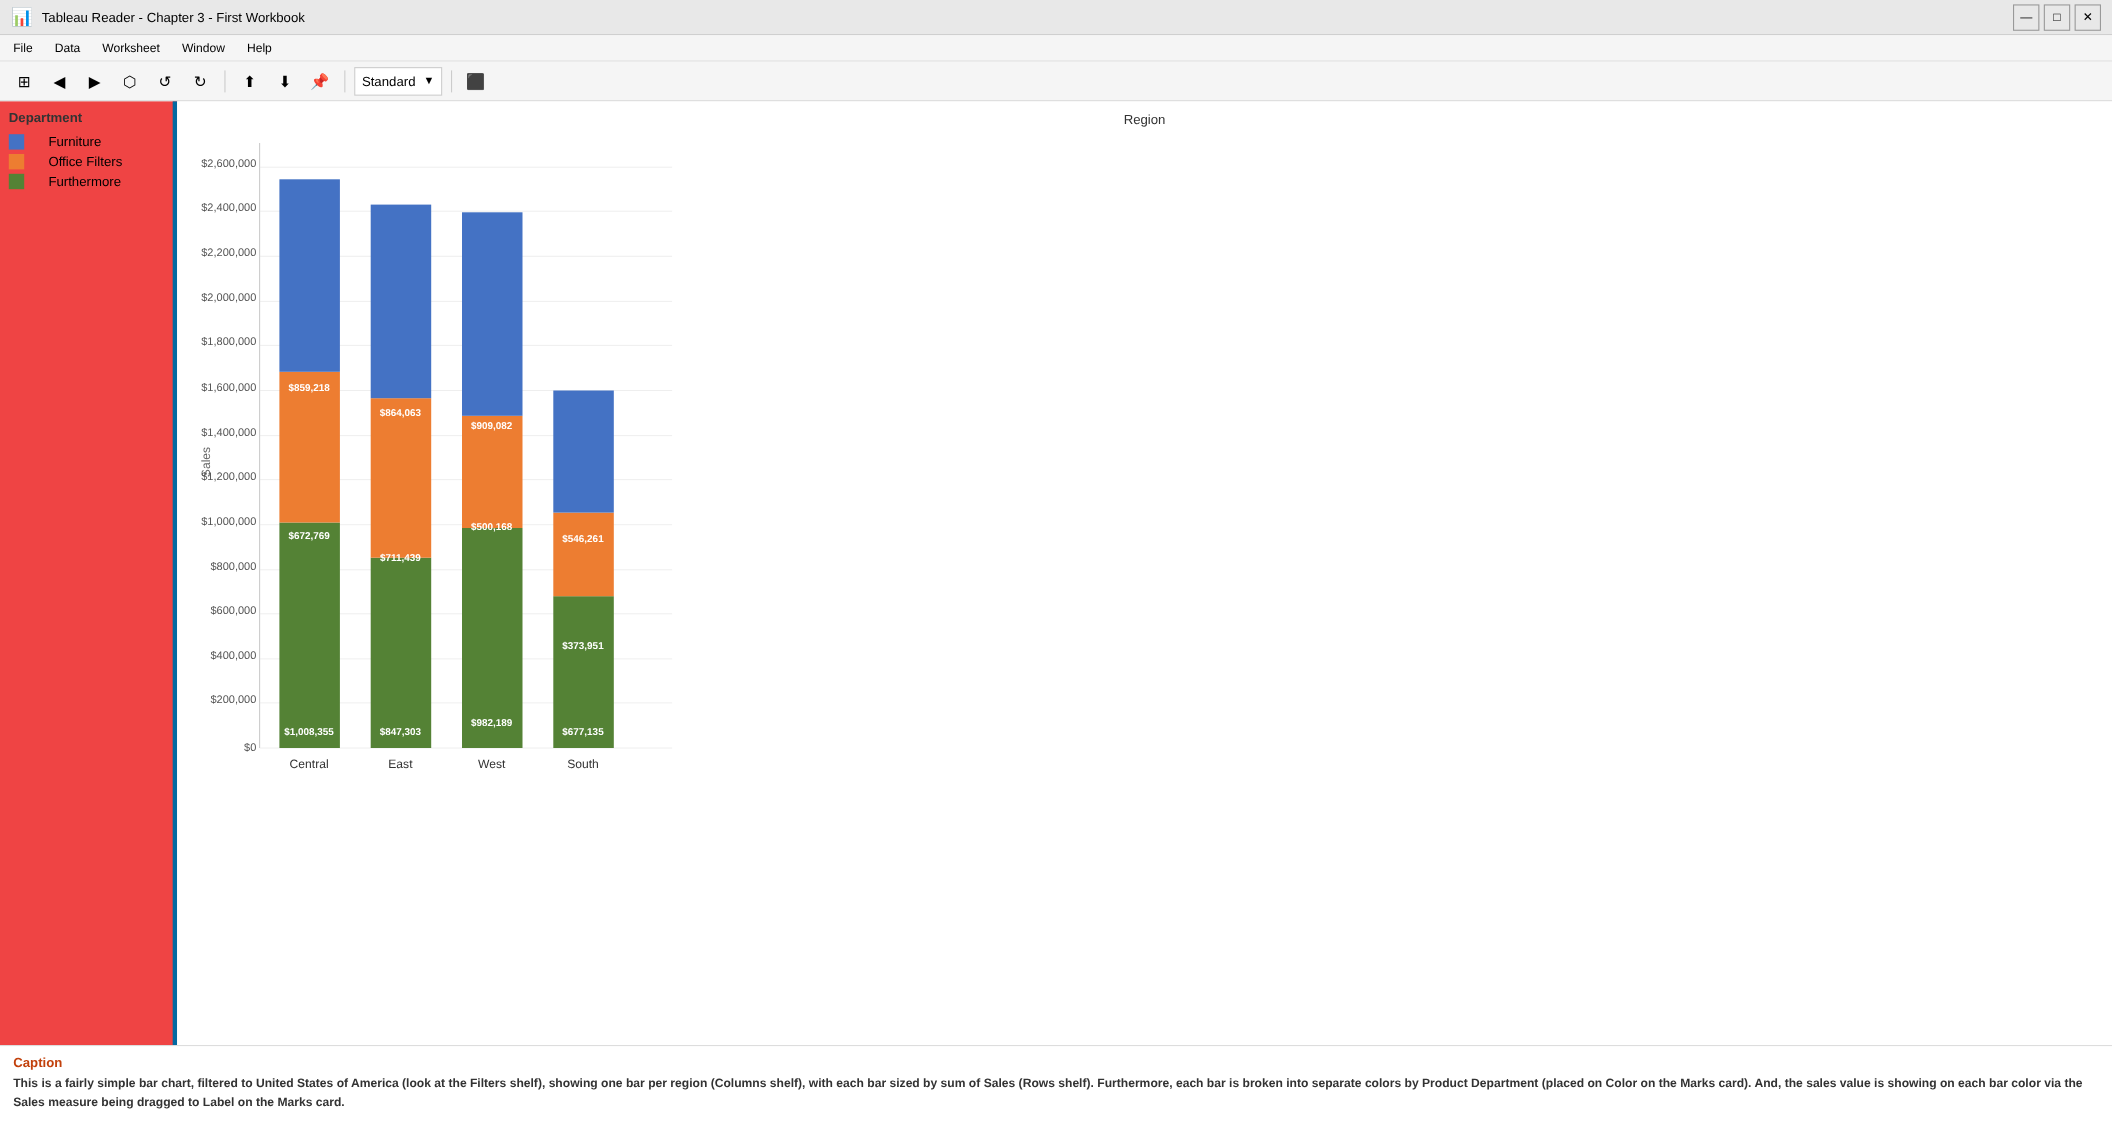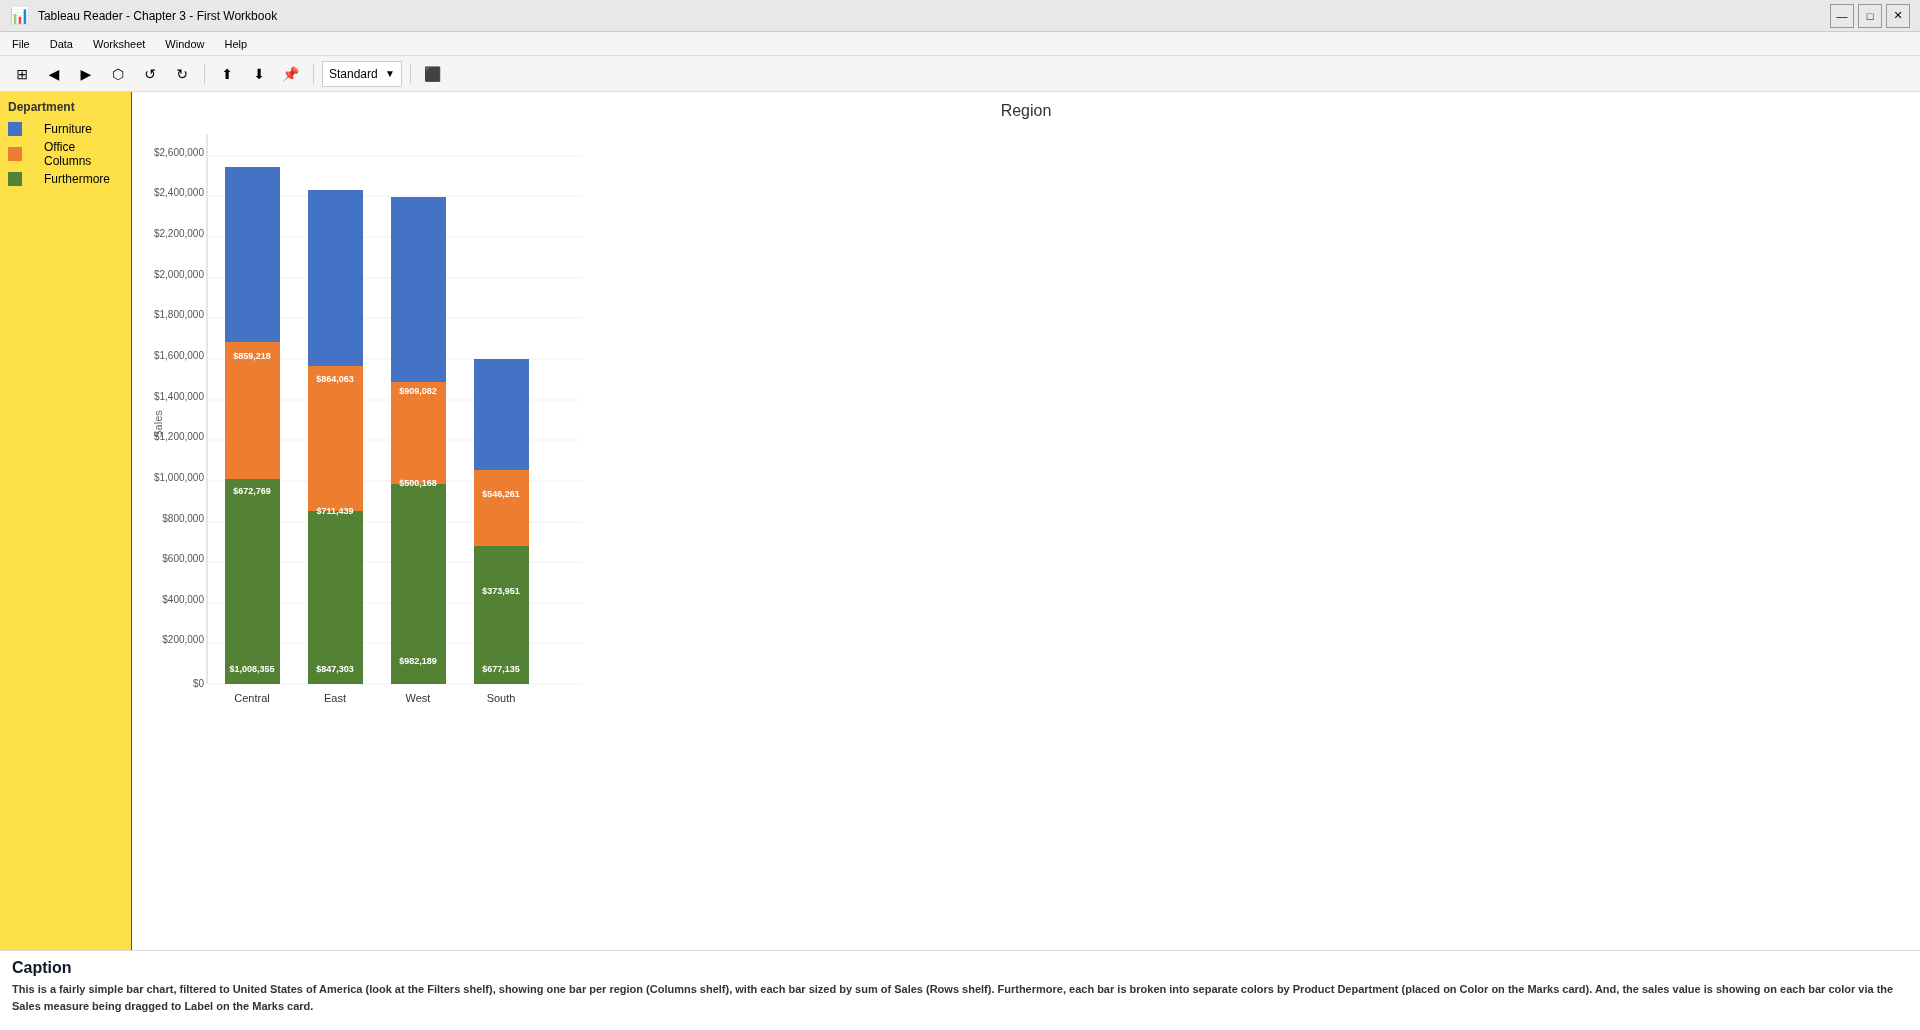--- a/index.html
+++ b/index.html
@@ -48,49 +48,49 @@
     }
     .toolbar-separator { width: 1px; height: 20px; background: #ccc; margin: 0 4px; }
     .toolbar-dropdown {
       display: flex; align-items: center; gap: 2px; border: 1px solid #ccc;
       padding: 2px 6px; background: white; cursor: pointer; font-size: 12px;
       height: 26px; min-width: 80px;
     }
 
     
     .sidebar {
-      width: 132px;
-      background: #fde047;
-      border-right: 1px solid #0369a1;
+      width: 161px;
+      background: #ef4444;
+      border-right: 4px solid #0369a1;
       padding: 8px;
       flex-shrink: 0;
     }
     .sidebar-title { font-weight: bold; font-size: 12px; margin-bottom: 8px; color: #333; }
     .legend-item { display: flex; align-items: center; gap: 22px; margin-bottom: 4px; font-size: 12px; }
     .legend-swatch { width: 14px; height: 14px; flex-shrink: 0; }
 
     
     .chart-area {
       flex: 1;
       background: white;
       padding: 10px;
       overflow: hidden;
     }
-    .chart-title { text-align: center; font-size: 16px; color: #333; margin-bottom: 4px; }
+    .chart-title { text-align: center; font-size: 12px; color: #333; margin-bottom: 4px; }
     
     svg.chart { display: block; }
 
     
     .caption-area {
       background: white;
       border-top: 1px solid #ddd;
       padding: 8px 12px;
       min-height: 80px;
     }
-    .caption-title { font-weight: bold; font-size: 16px; margin-bottom: 4px; color: #0f172a; }
+    .caption-title { font-weight: bold; font-size: 12px; margin-bottom: 4px; color: #c2410c; }
     .caption-text { font-size: 11px; color: #333; line-height: 1.5; font-weight: bold; }
 
     .content-wrapper {
       display: flex;
       flex-direction: column;
       height: calc(1030px - 32px - 24px - 36px);
     }
 
     .chart-and-caption {
       flex: 1;
@@ -152,21 +152,21 @@
     <div class="chart-panel">
 
       <div class="sidebar">
         <div class="sidebar-title">Department</div>
         <div class="legend-item">
           <div class="legend-swatch" style="background:#4472C4;"></div>
           <span>Furniture</span>
         </div>
         <div class="legend-item">
           <div class="legend-swatch" style="background:#ED7D31;"></div>
-          <span>Office Columns</span>
+          <span>Office Filters</span>
         </div>
         <div class="legend-item">
           <div class="legend-swatch" style="background:#548235;"></div>
           <span>Furthermore</span>
         </div>
       </div>
 
       <div class="chart-area">
         <div class="chart-title">Region</div>
 

